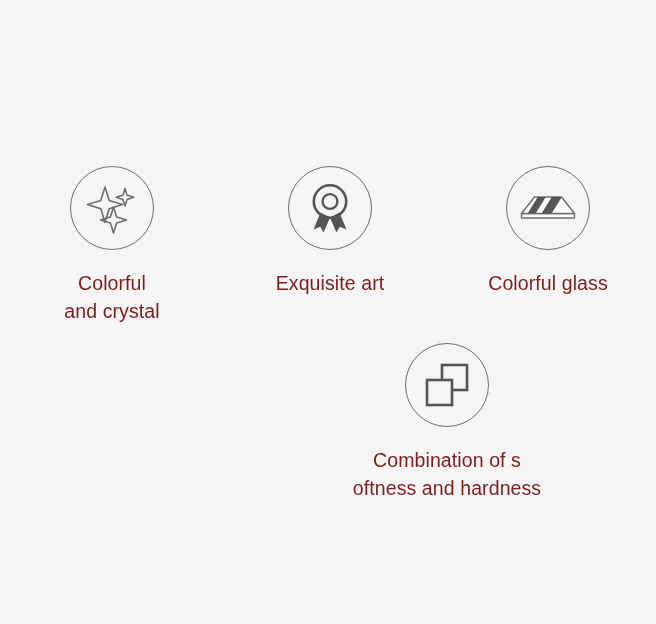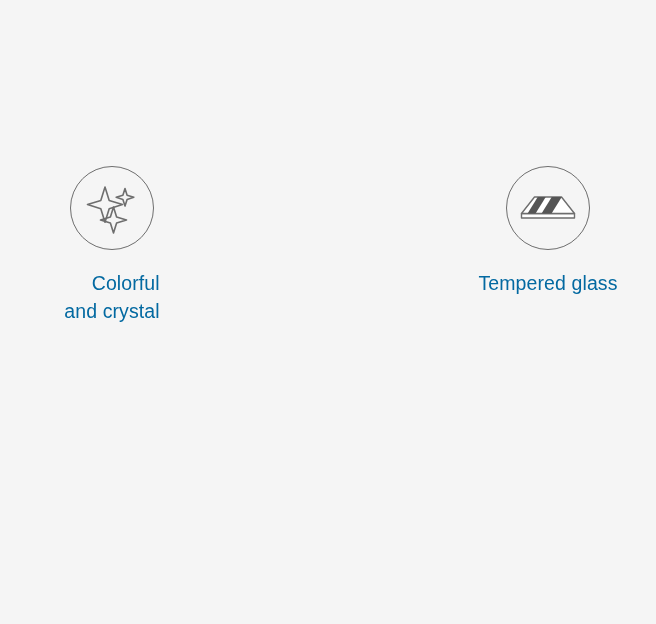--- a/index.html
+++ b/index.html
@@ -33,22 +33,22 @@
     box-sizing: border-box;
     display: flex;
     align-items: center;
     justify-content: center;
   }
   .icon-circle svg {
     display: block;
   }
   .feature-label {
     margin-top: 19px;
-    text-align: right;
-    color: #0369a1;
+    text-align: center;
+    color: #7f1d1d;
     font-size: 19.5px;
     line-height: 28px;
     letter-spacing: 0.1px;
     white-space: pre-line;
   }
   
   #cell-0 { left: 2px;   top: 166px; }
   #cell-1 { left: 220px; top: 166px; }
   #cell-2 { left: 438px; top: 166px; }
   
@@ -70,38 +70,68 @@
           <path d="M40 7.5 L42.1 14.2 L48.8 16.3 L42.1 18.4 L40 25.1 L37.9 18.4 L31.2 16.3 L37.9 14.2 Z"></path>
 
           <path d="M28.5 26 L31.6 35.9 L41.5 39 L31.6 42.1 L28.5 52 L25.4 42.1 L15.5 39 L25.4 35.9 Z"></path>
         </svg>
       </span>
     </div>
     <div class="feature-label">Colorful
 and crystal</div>
   </div>
 
+  <div class="feature-cell" id="cell-1">
+    <div class="icon-circle">
+      <span>
+        <svg width="50" height="52" viewBox="0 0 50 52" fill="none">
+
+          <path d="M15.5 30.5 L8.5 47.5 L15.2 44.8 L18.6 50.5 L25 35.5 Z" fill="#555555"></path>
+          <path d="M34.5 30.5 L41.5 47.5 L34.8 44.8 L31.4 50.5 L25 35.5 Z" fill="#555555"></path>
+
+          <circle cx="25" cy="19.5" r="16.2" stroke="#555555" stroke-width="2.6"></circle>
+
+          <circle cx="25" cy="19.5" r="7.4" stroke="#555555" stroke-width="2.4"></circle>
+        </svg>
+      </span>
+    </div>
+    <div class="feature-label">Exquisite art</div>
+  </div>
 
   <div class="feature-cell" id="cell-2">
     <div class="icon-circle">
       <span>
         <svg width="56" height="34" viewBox="0 0 56 34" fill="none">
 
           <path d="M1.5 22.5 L54.5 22.5 L54.5 27 L1.5 27 Z" fill="#ffffff" stroke="#6e6e6e" stroke-width="1.4" stroke-linejoin="round"></path>
 
           <path d="M14.5 6 L41.5 6 L54.5 22.5 L1.5 22.5 Z" fill="#ffffff" stroke="#6e6e6e" stroke-width="1.4" stroke-linejoin="round"></path>
 
           <clipPath id="glassFace">
             <path d="M14.5 6 L41.5 6 L54.5 22.5 L1.5 22.5 Z"></path>
           </clipPath>
           <g clip-path="url(#glassFace)" fill="#555555">
             <path d="M19 4 L27 4 L14 25 L6 25 Z"></path>
             <path d="M33 4 L43 4 L30 25 L20 25 Z"></path>
           </g>
         </svg>
       </span>
     </div>
-    <div class="feature-label">Tempered glass</div>
+    <div class="feature-label">Colorful glass</div>
   </div>
 
 
+  <div class="feature-cell" id="cell-4">
+    <div class="icon-circle">
+      <span>
+        <svg width="48" height="48" viewBox="0 0 48 48" fill="none" stroke="#555555" stroke-width="2.6">
+
+          <rect x="19" y="4" width="25" height="25"></rect>
+
+          <rect x="4" y="19" width="25" height="25" fill="#f5f5f5"></rect>
+        </svg>
+      </span>
+    </div>
+    <div class="feature-label">Combination of s
+oftness and hardness</div>
+  </div>
 
 </div>
 
 </body></html>

